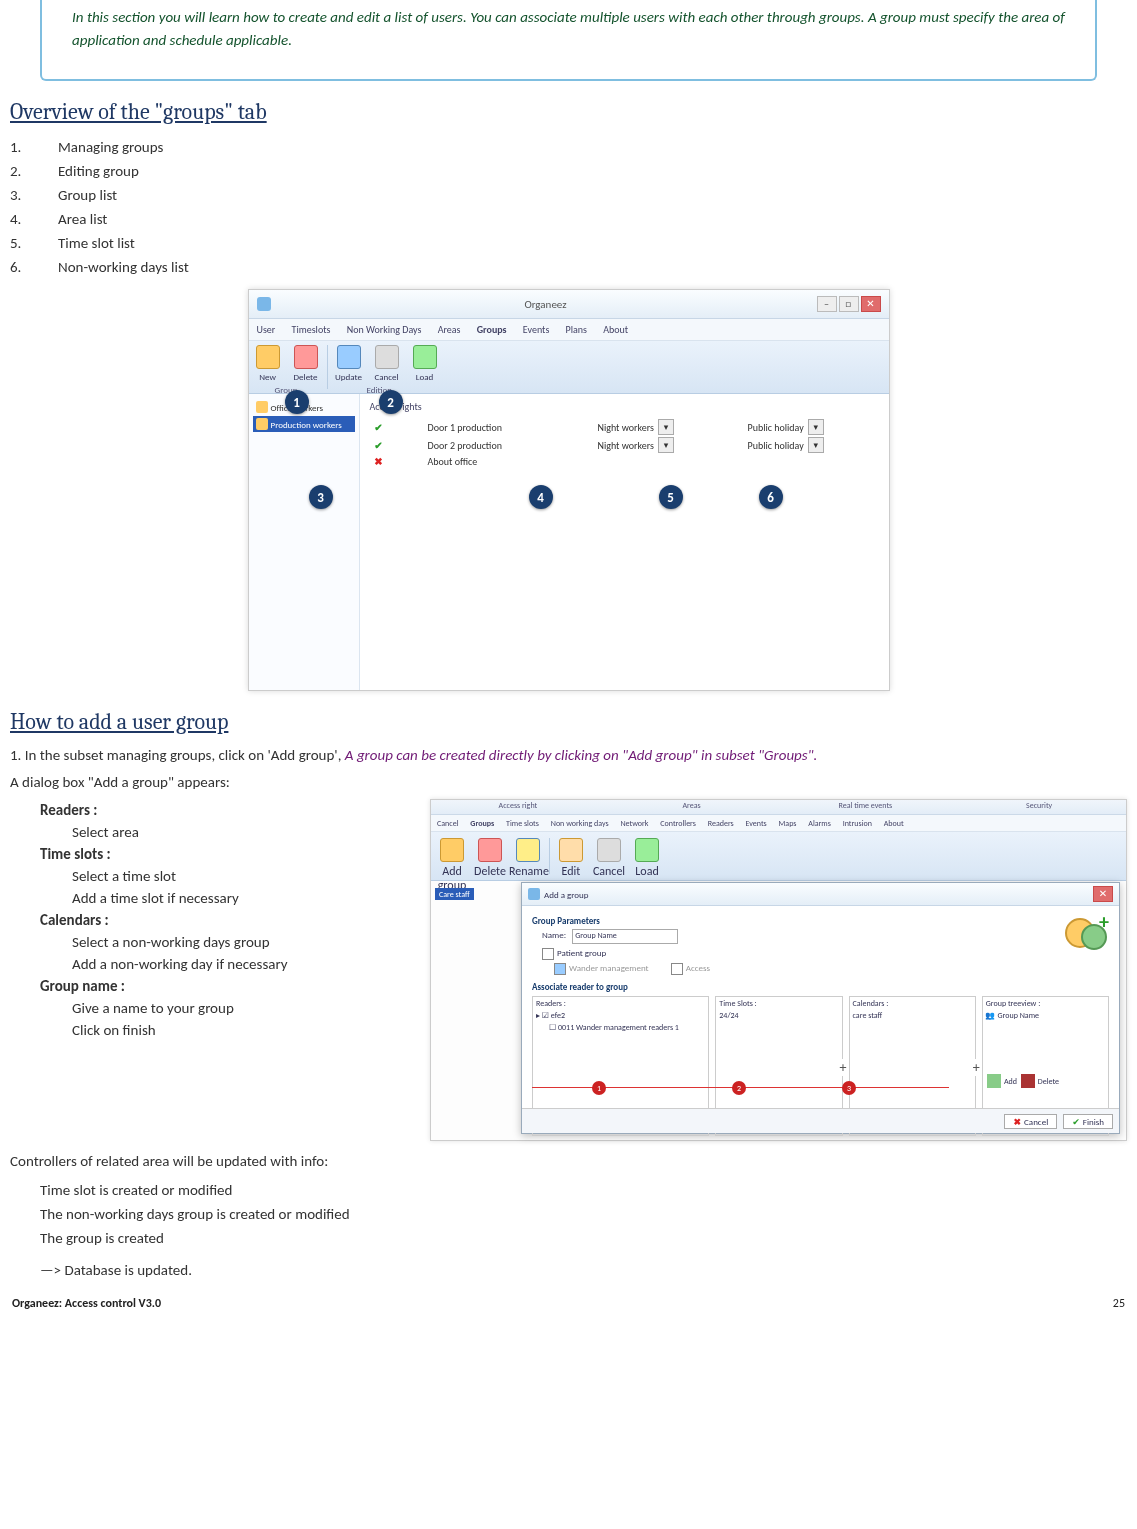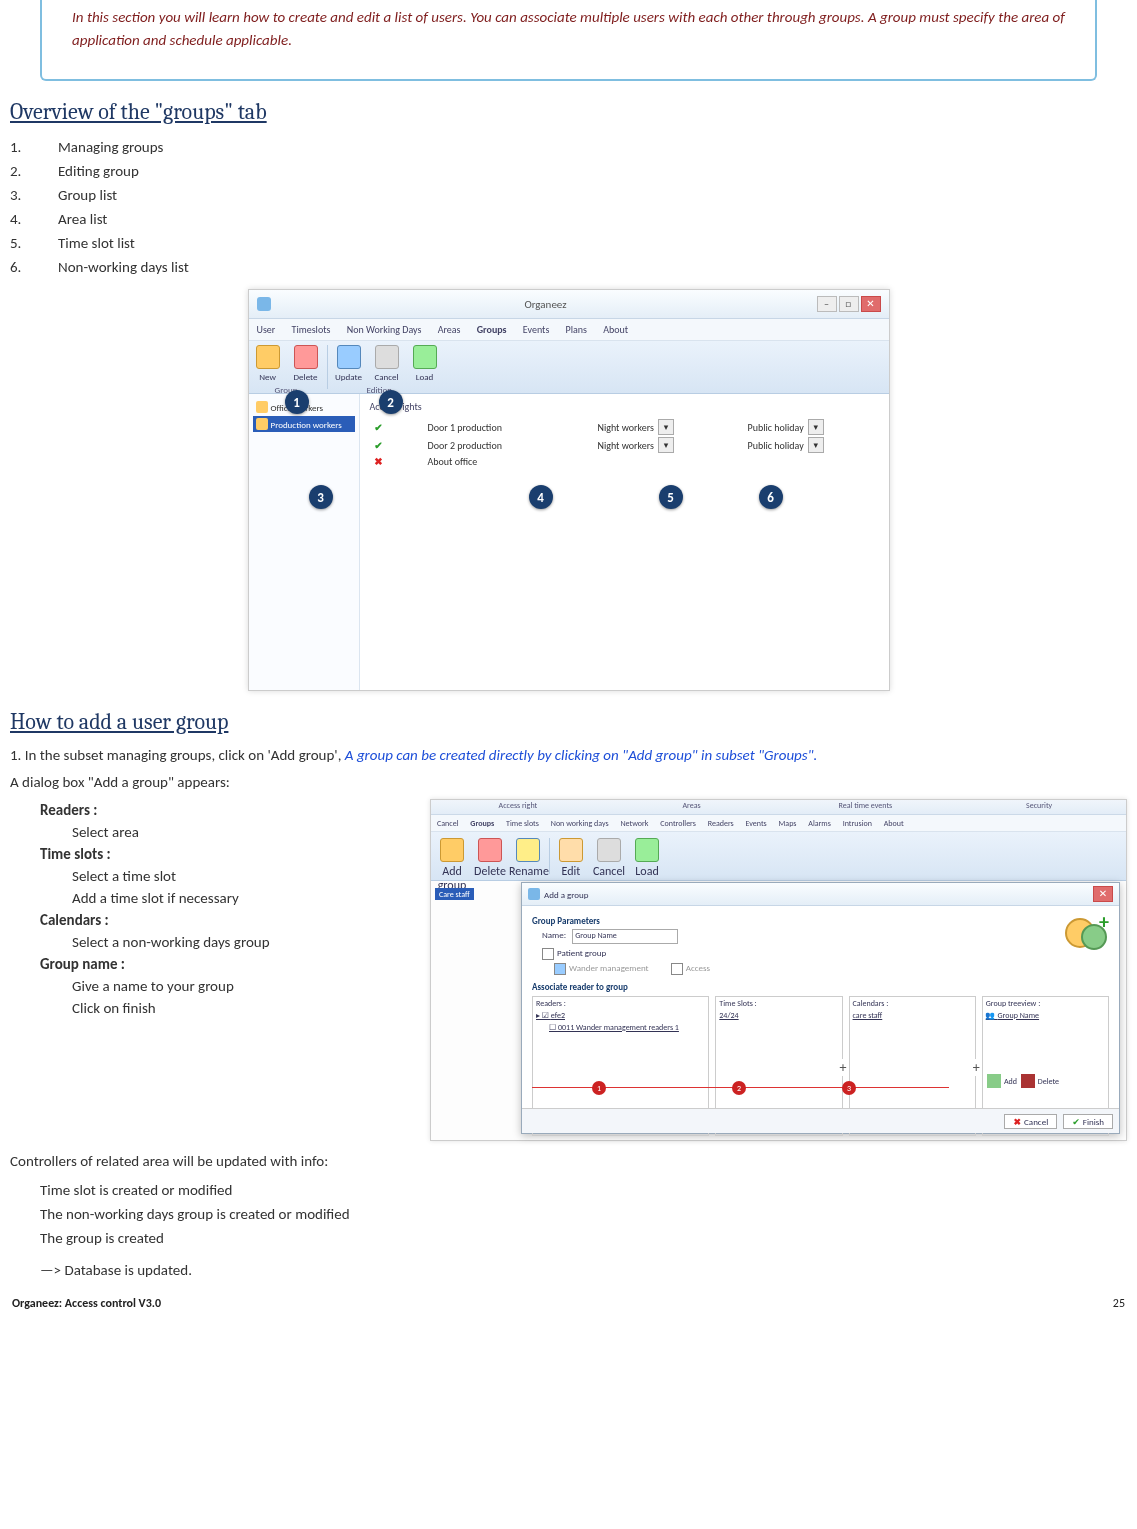--- a/index.html
+++ b/index.html
@@ -9,21 +9,21 @@
     margin: 0;
     padding: 0 10px;
     width: 1117px;
   }
   .callout {
     border: 2px solid #7fbee0;
     border-top: none;
     border-radius: 0 0 6px 6px;
     padding: 6px 30px 28px 30px;
     margin: 0 30px 18px 30px;
-    color: #7f1d1d;
+    color: #14532d;
     font-style: italic;
     line-height: 1.5;
   }
   h2.section {
     font-family: Cambria, Georgia, serif;
     font-size: 22px;
     color: #1f3864;
     text-decoration: underline;
     font-weight: normal;
     margin: 14px 0 10px 0;
@@ -91,21 +91,21 @@
   .rights-row .ts { width:150px; display:flex; align-items:center; }
   .rights-row .cal { width:130px; display:flex; align-items:center; }
   .mini-dd { width:14px; height:14px; background:#eee; border:1px solid #aaa; margin-left:4px; font-size:9px; text-align:center; line-height:13px; }
   .ncircle {
     position:absolute; width:24px; height:24px; border-radius:50%;
     background:#1a3e6e; color:#fff; font-weight:bold; font-size:13px;
     display:flex; align-items:center; justify-content:center;
     box-shadow:0 1px 3px rgba(0,0,0,0.4);
   }
   .para { margin: 6px 0; line-height:1.4; }
-  .graytext { color:#1d4ed8; font-style:italic; }
+  .graytext { color:#701a75; font-style:italic; }
   .steps-flex { display:flex; }
   .steps-col { flex: 0 0 380px; padding: 0 0 0 30px; font-size:15px; }
   .steps-col .k { font-weight:bold; }
   .steps-col .sub { padding-left:32px; }
   .steps-col div { padding:2px 0; }
   .fig2 {
     flex:1; margin-left:10px;
     border:1px solid #ccc; height:340px; background:#fdfdfd;
     position:relative; font-size:9px; color:#335;
     box-shadow: 0 0 5px rgba(0,0,0,0.12);
@@ -136,21 +136,21 @@
     display:flex; justify-content:space-between; align-items:center;
   }
   .fig2 .dialog .dlg-body { padding:6px 10px; font-size:9px; position:relative; height:calc(100% - 50px); }
   .fig2 .section-lbl { color:#1a3e6e; font-weight:bold; margin:3px 0; font-size:9px; }
   .fig2 .name-inp { display:inline-block; border:1px solid #aaa; width:100px; height:13px; font-size:8px; padding:0 2px; margin-left:4px; }
   .fig2 .chk { display:inline-block; width:10px; height:10px; border:1px solid #888; margin-right:3px; vertical-align:middle; }
   .fig2 .cols { display:flex; margin-top:4px; height: calc(100% - 60px); gap:6px; }
   .fig2 .col { flex:1; border:1px solid #ccc; font-size:8px; position:relative; }
   .fig2 .col.c1 { flex:1.4; }
   .fig2 .col-h { color:#335; font-size:8px; padding:1px 3px; }
-  .fig2 .col-item { padding:1px 3px;text-decoration:underline; }
+  .fig2 .col-item { padding:1px 3px; }
   .fig2 .plus { position:absolute; top:45%; right:-5px; font-size:14px; color:#555; background:#fff; }
   .fig2 .addlink { position:absolute; bottom:2px; left:4px; font-size:8px; color:#2a5db8; display:flex; align-items:center; }
   .fig2 .addlink .aic { width:12px; height:12px; background:#9e9; margin-right:3px; border-radius:2px; }
   .fig2 .bigicon {
     position:absolute; right:12px; top:4px; width:42px; height:42px;
   }
   .fig2 .bigicon .p1 { position:absolute; width:26px; height:26px; background:#fc6; border-radius:50%; left:0; top:8px; border:2px solid #c93; }
   .fig2 .bigicon .p2 { position:absolute; width:22px; height:22px; background:#8c8; border-radius:50%; right:0; top:14px; border:2px solid #595; }
   .fig2 .bigicon .pl { position:absolute; right:-2px; top:0; color:#2a9d2a; font-size:20px; font-weight:bold; }
   .fig2 .dlg-foot {
@@ -317,20 +317,21 @@
 
 <div class="steps-flex">
   <div class="steps-col">
     <div><span class="k">Readers :</span></div>
     <div class="sub">Select  area</div>
     <div><span class="k">Time slots :</span></div>
     <div class="sub">Select a time slot</div>
     <div class="sub">Add a time slot if necessary</div>
     <div><span class="k">Calendars :</span></div>
     <div class="sub">Select a non-working days group</div>
+    <div class="sub">Add a non-working day if necessary</div>
     <div><span class="k">Group name :</span></div>
     <div class="sub">Give a name to your group</div>
     <div class="sub">Click on finish</div>
   </div>
 
   <div class="fig2">
     <div class="topgrad">
       <span>Access right</span>
         <span>Areas</span>
         <span>Real time events</span>

